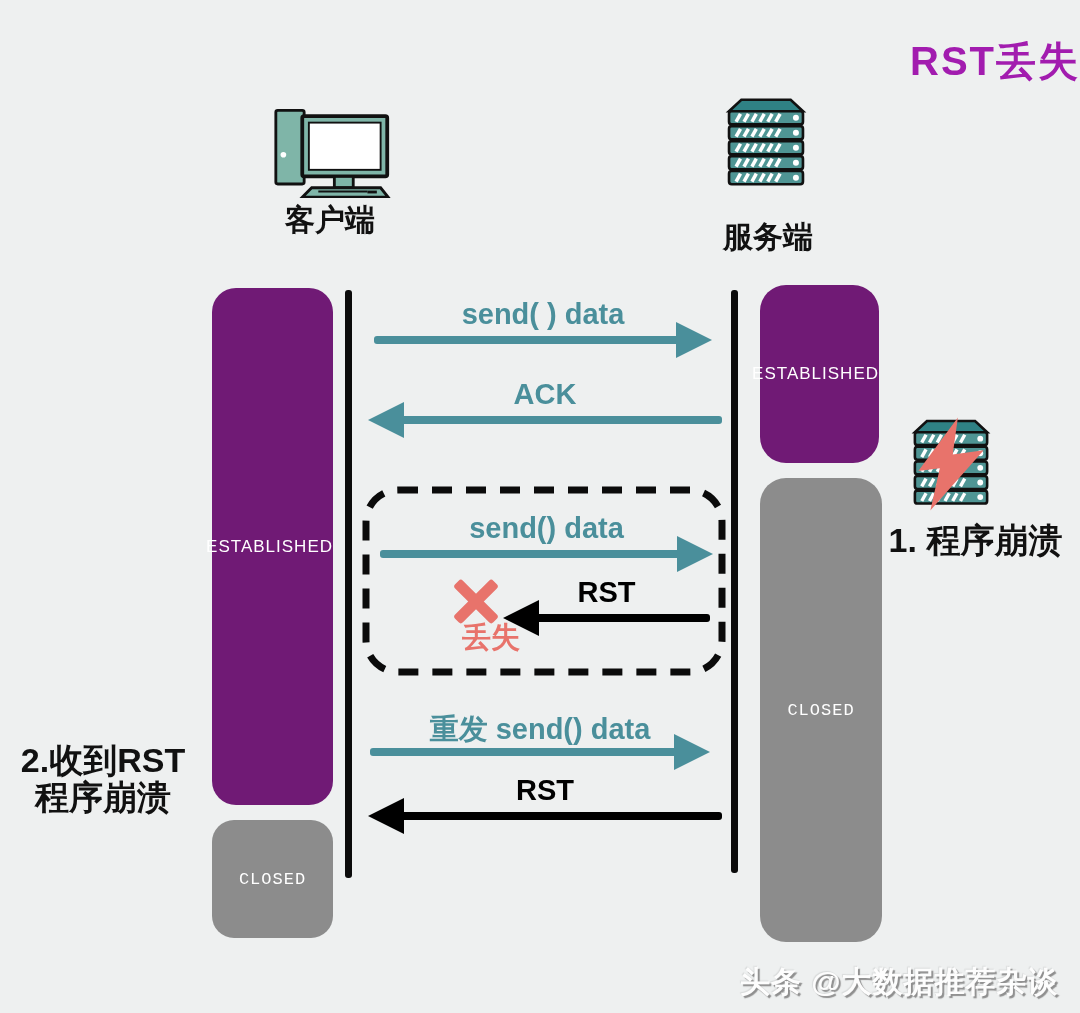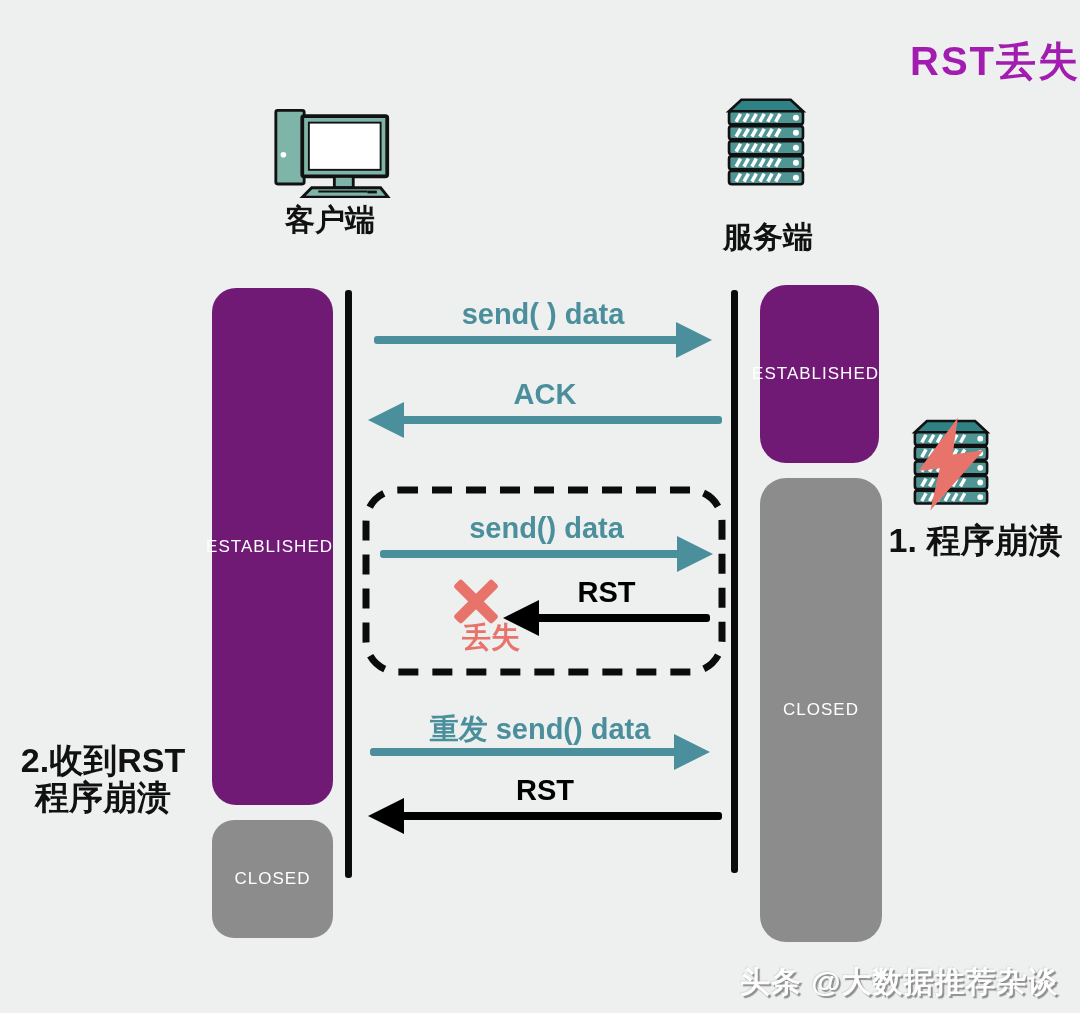--- a/index.html
+++ b/index.html
@@ -24,21 +24,21 @@
   
   .lifeline{
     position:absolute;width:7px;background:#0b0b0b;border-radius:3px;
   }
   
   .state-box{
     position:absolute;display:flex;align-items:center;justify-content:center;
     color:#fff;font-size:17px;letter-spacing:1px;font-weight:500;
   }
   .state-blue{background:#701a75;justify-content:flex-end;}
-  .state-gray{background:#8C8C8C;}
+  .state-gray{background:#8C8C8C;font-family:Liberation Mono, monospace;}
   
   .msg{position:absolute;height:72px;}
   .teal{color:#4A8F9B;}
   .red{color:#000000;}
   .msg-label{
     position:absolute;top:0;left:0;right:0;text-align:center;
     font-size:29px;font-weight:600;
   }
   .shaft{position:absolute;top:38px;height:8px;border-radius:3px;background:currentColor;}
   .right .shaft{left:0;right:30px;}

